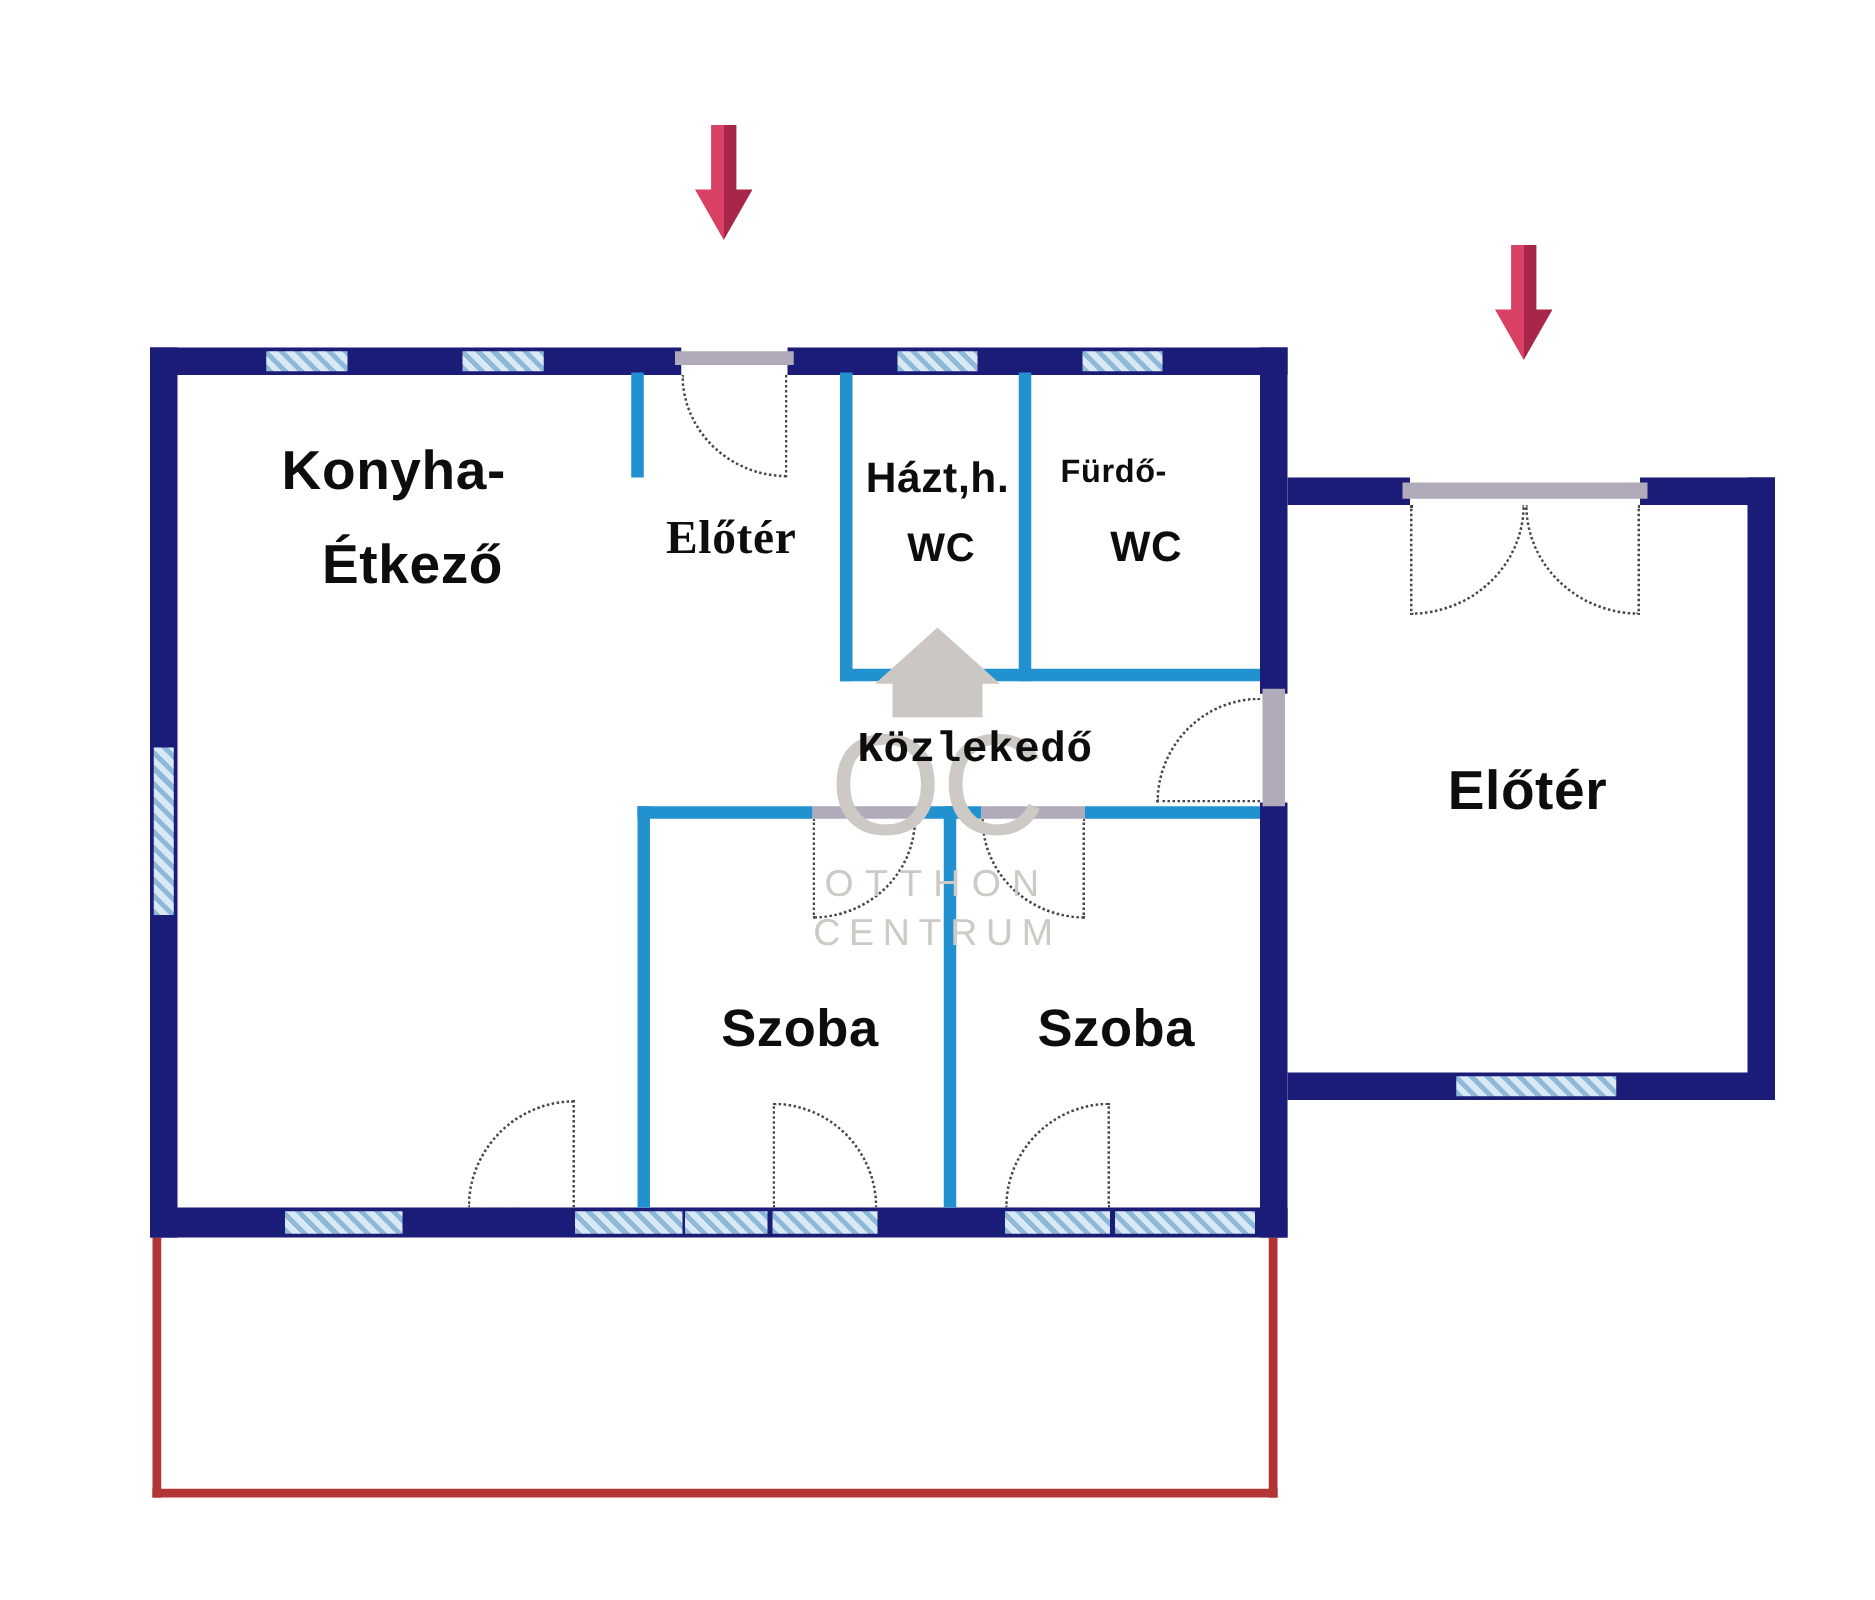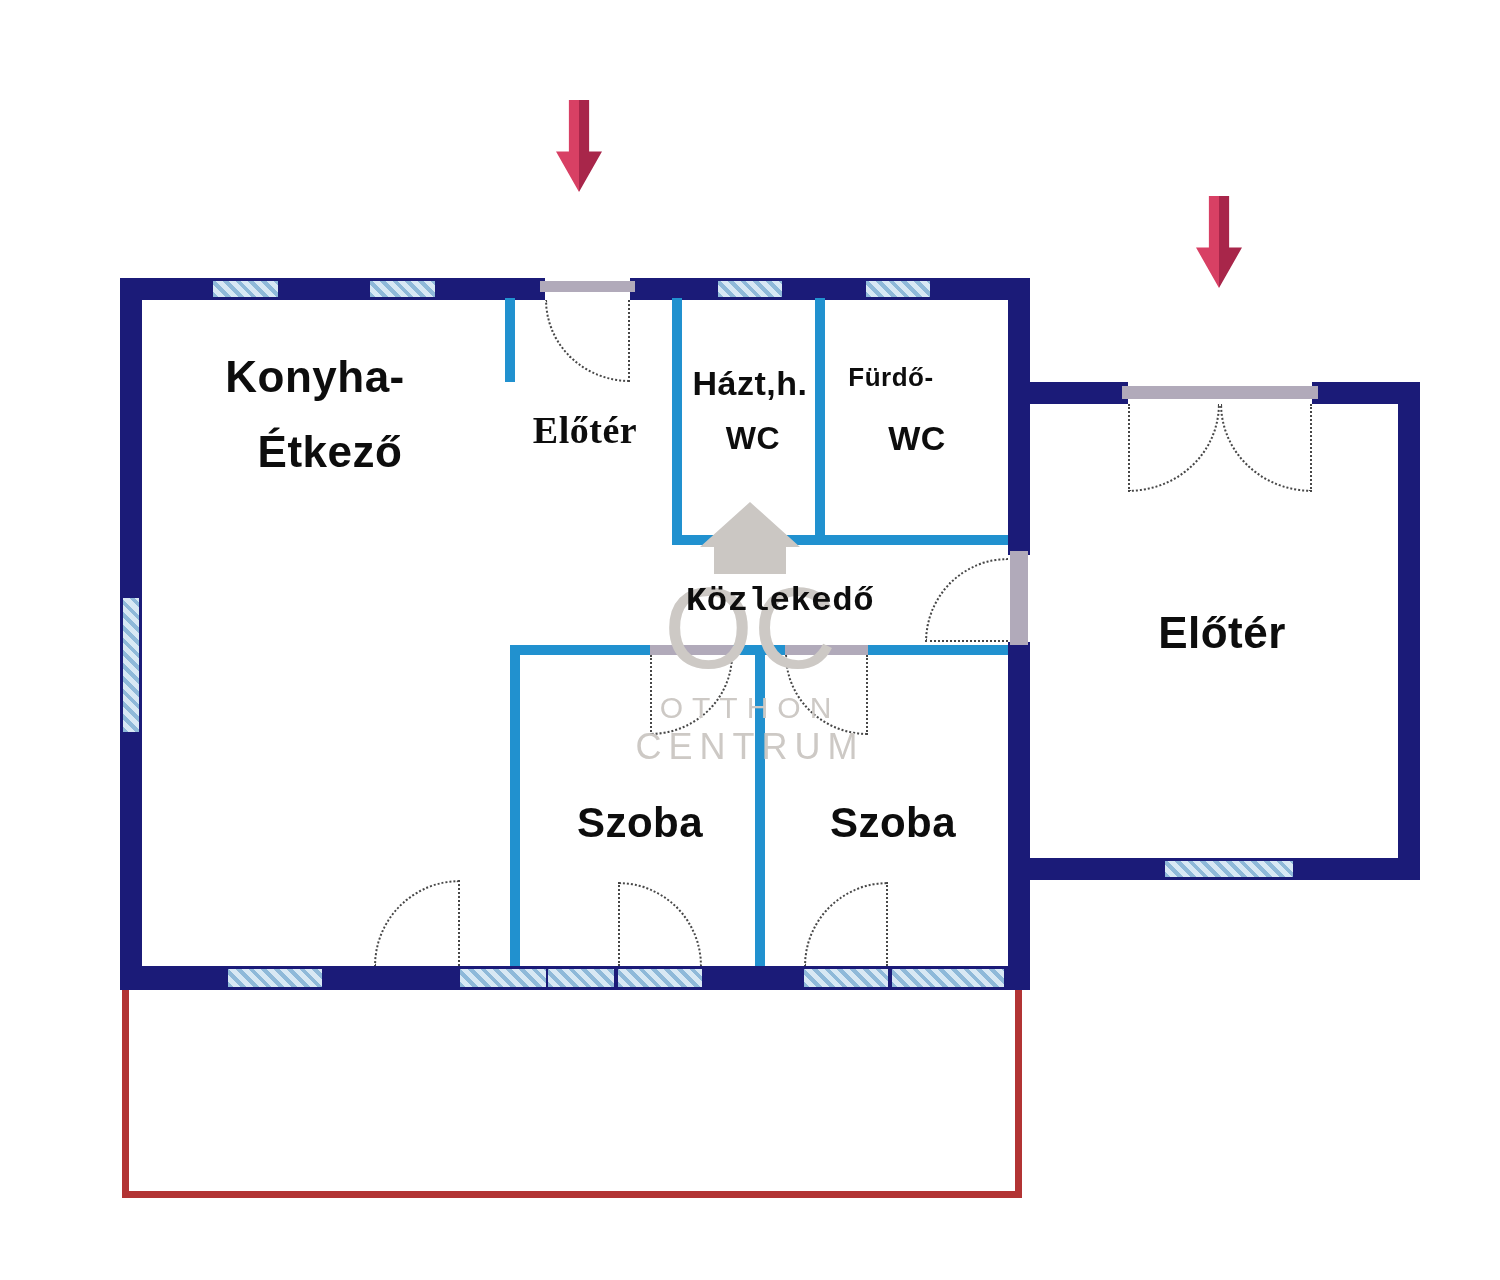--- a/index.html
+++ b/index.html
@@ -86,21 +86,21 @@
   <div class="a arc r-tr hide-b" style="left:618px;top:882px;width:84px;height:84px"></div>
   <div class="a arc r-tl hide-b" style="left:804px;top:882px;width:84px;height:84px"></div>
 
   <div class="a" style="left:700px;top:502px;width:100px;height:72px;z-index:30">
     <svg width="100" height="72" viewBox="0 0 100 72">
         <polygon points="50,0 100,45 86,45 86,72 14,72 14,45 0,45" fill="#cbc7c3"></polygon>
       </svg>
   </div>
   <div class="wm" style="left:750px;top:628px;font-size:115px;">OC</div>
   <div class="wm" style="left:750px;top:708px;font-size:30px;letter-spacing:9px;">OTTHON</div>
-  <div class="wm" style="left:750px;top:747px;font-size:36px;letter-spacing:7px;">CENTRUM</div>
+  <div class="wm" style="left:750px;top:747px;font-size:30px;letter-spacing:7px;">CENTRUM</div>
 
   <div class="label" style="left:315px;top:377px;font-size:44px;">Konyha-</div>
   <div class="label" style="left:330px;top:452px;font-size:44px;">Étkező</div>
   <div class="label" style="left:585px;top:430px;font-size:38px;font-family:Liberation Serif, serif;">Előtér</div>
   <div class="label" style="left:750px;top:383px;font-size:34px;">Házt,h.</div>
   <div class="label" style="left:753px;top:438px;font-size:32px;">WC</div>
   <div class="label" style="left:891px;top:377px;font-size:26px;">Fürdő-</div>
   <div class="label" style="left:917px;top:438px;font-size:34px;">WC</div>
   <div class="label" style="left:780px;top:601px;font-size:34px;font-family:Liberation Mono, monospace;">Közlekedő</div>
   <div class="label" style="left:1222px;top:633px;font-size:44px;">Előtér</div>

